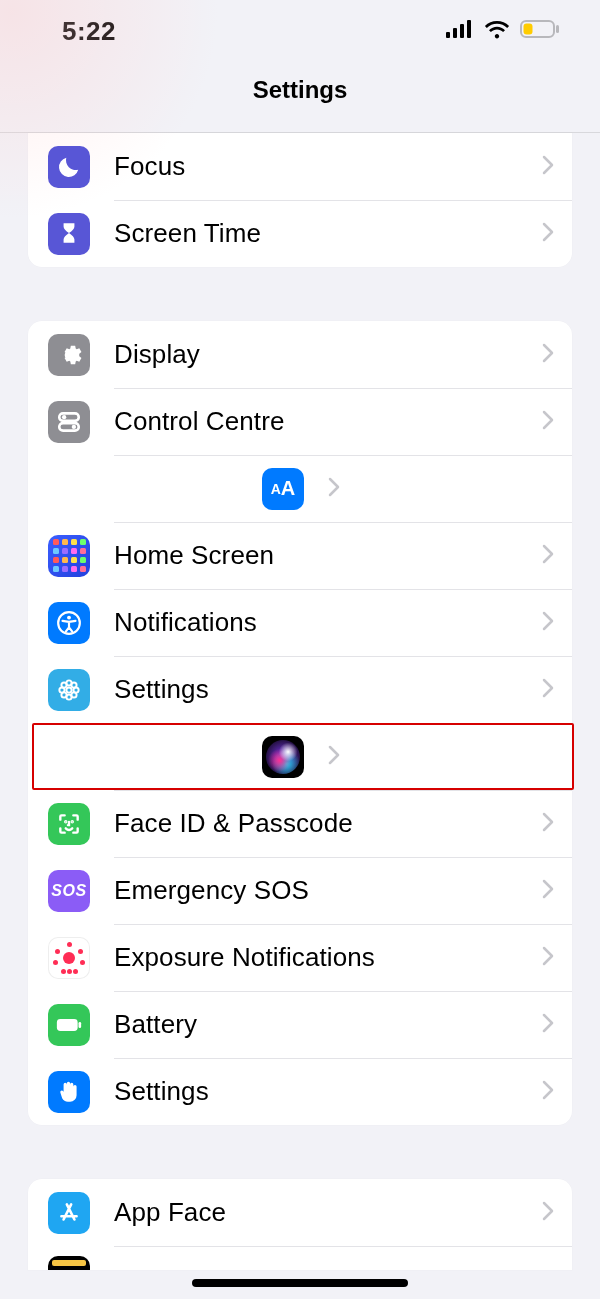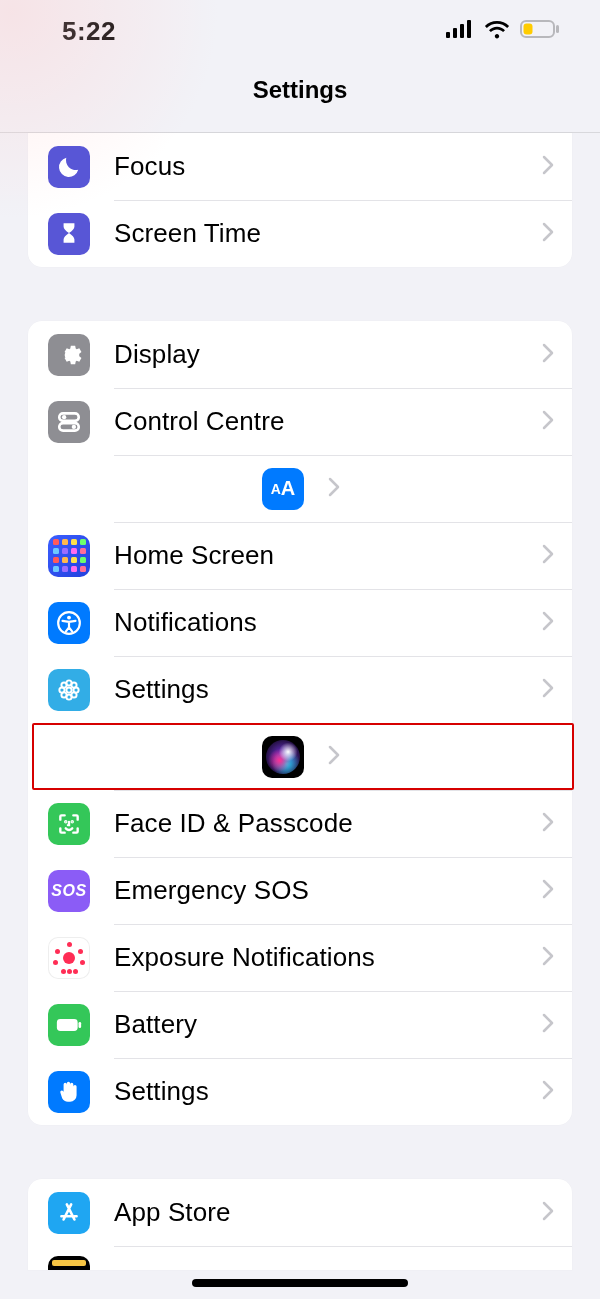--- a/index.html
+++ b/index.html
@@ -396,21 +396,21 @@
   </div>
 </div>
 
 <div class="group last">
   <div class="row">
     <div class="icon-tile bg-sky">
       <svg viewBox="0 0 24 24" fill="none" stroke="#fff" stroke-width="2.4" stroke-linecap="round">
           <path d="M10 4l7 14M14 4L7 18M5 15h10M17 15h2"></path>
         </svg>
     </div>
-    <div class="row-label">App Store</div>
+    <div class="row-label">App Face</div>
     <span class="chevron"><svg width="12" height="20" viewBox="0 0 12 20">
           <path d="M2 2l8 8-8 8" stroke="currentColor" stroke-width="2.5" fill="none" stroke-linecap="round" stroke-linejoin="round"></path>
         </svg></span>
   </div>
   <div class="row" style="height:24px;overflow:hidden;align-items:flex-start;padding-top:10px">
     <div class="icon-tile" style="background:#000;height:24px;position:relative;overflow:hidden">
       <div style="position:absolute;left:4px;right:4px;top:4px;height:6px;background:#f7c544;border-radius:2px"></div>
     </div>
     <div class="row-label"></div>
   </div>

